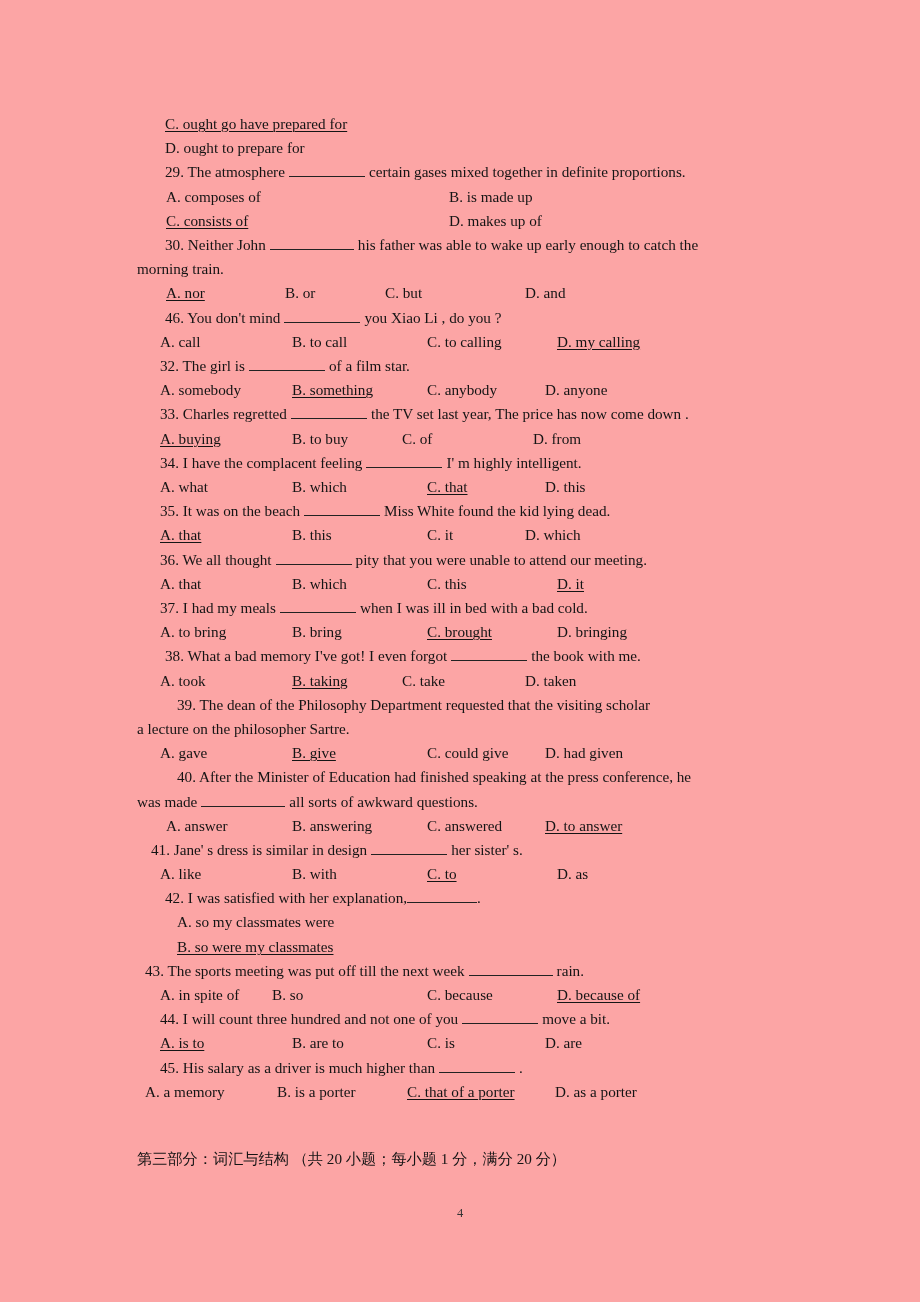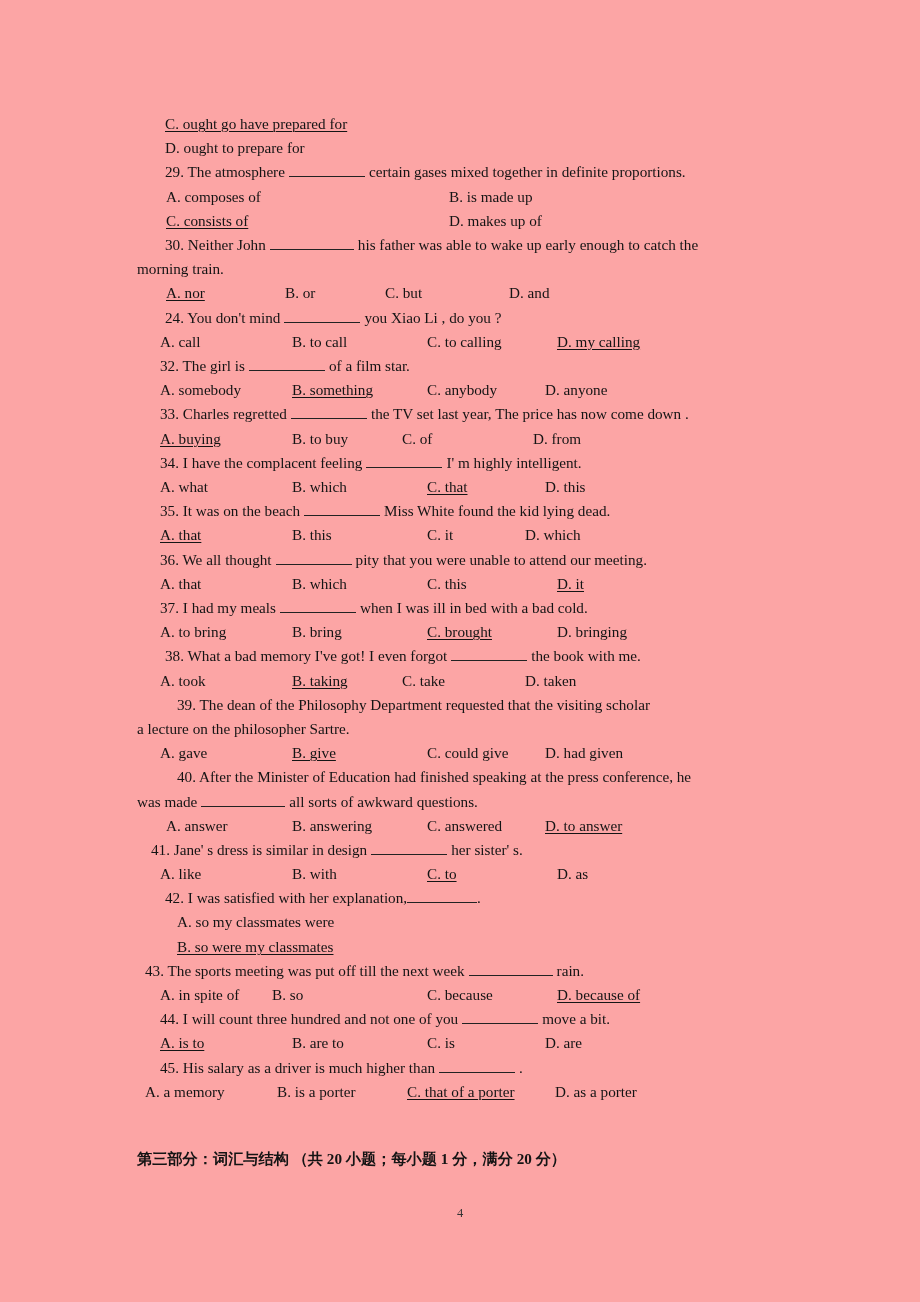--- a/index.html
+++ b/index.html
@@ -81,21 +81,21 @@
     white-space: nowrap;
   }
   .optline.indent2 { padding-left: 40px; }
   
   .section-head {
     position: absolute;
     left: 137px;
     top: 1148px;
     font-size: 15.2px;
     line-height: 22px;
-    font-weight: bold;
+    font-weight: normal;
     white-space: nowrap;
     font-family: "Liberation Serif", "DejaVu Serif", serif;
   }
   .page-number {
     position: absolute;
     left: 0;
     right: 0;
     top: 1206px;
     text-align: center;
     font-size: 12.5px;
@@ -122,24 +122,24 @@
     <div class="opts">
       <span class="opt ans" style="left:29px">C. consists of</span>
       <span class="opt" style="left:312px">D. makes up of</span>
     </div>
 
     <div class="qwrap"><span>30. Neither John</span><span class="blank w2"></span><span>his father was able to wake up early enough to catch the</span><span class="tail">morning train.</span></div>
     <div class="opts">
       <span class="opt ans" style="left:29px">A. nor</span>
       <span class="opt" style="left:148px">B. or</span>
       <span class="opt" style="left:248px">C. but</span>
-      <span class="opt" style="left:372px">D. and</span>
-    </div>
-
-    <div class="line q"><span>24. You don't mind</span><span class="blank w1"></span><span>you Xiao Li , do you ?</span></div>
+      <span class="opt" style="left:388px">D. and</span>
+    </div>
+
+    <div class="line q"><span>46. You don't mind</span><span class="blank w1"></span><span>you Xiao Li , do you ?</span></div>
     <div class="opts">
       <span class="opt" style="left:23px">A. call</span>
       <span class="opt" style="left:155px">B. to call</span>
       <span class="opt" style="left:290px">C. to calling</span>
       <span class="opt ans" style="left:420px">D. my calling</span>
     </div>
 
     <div class="line q hang" style="text-indent:23px"><span>32. The girl is</span><span class="blank w1"></span><span>of a film star.</span></div>
     <div class="opts">
       <span class="opt" style="left:23px">A. somebody</span>

